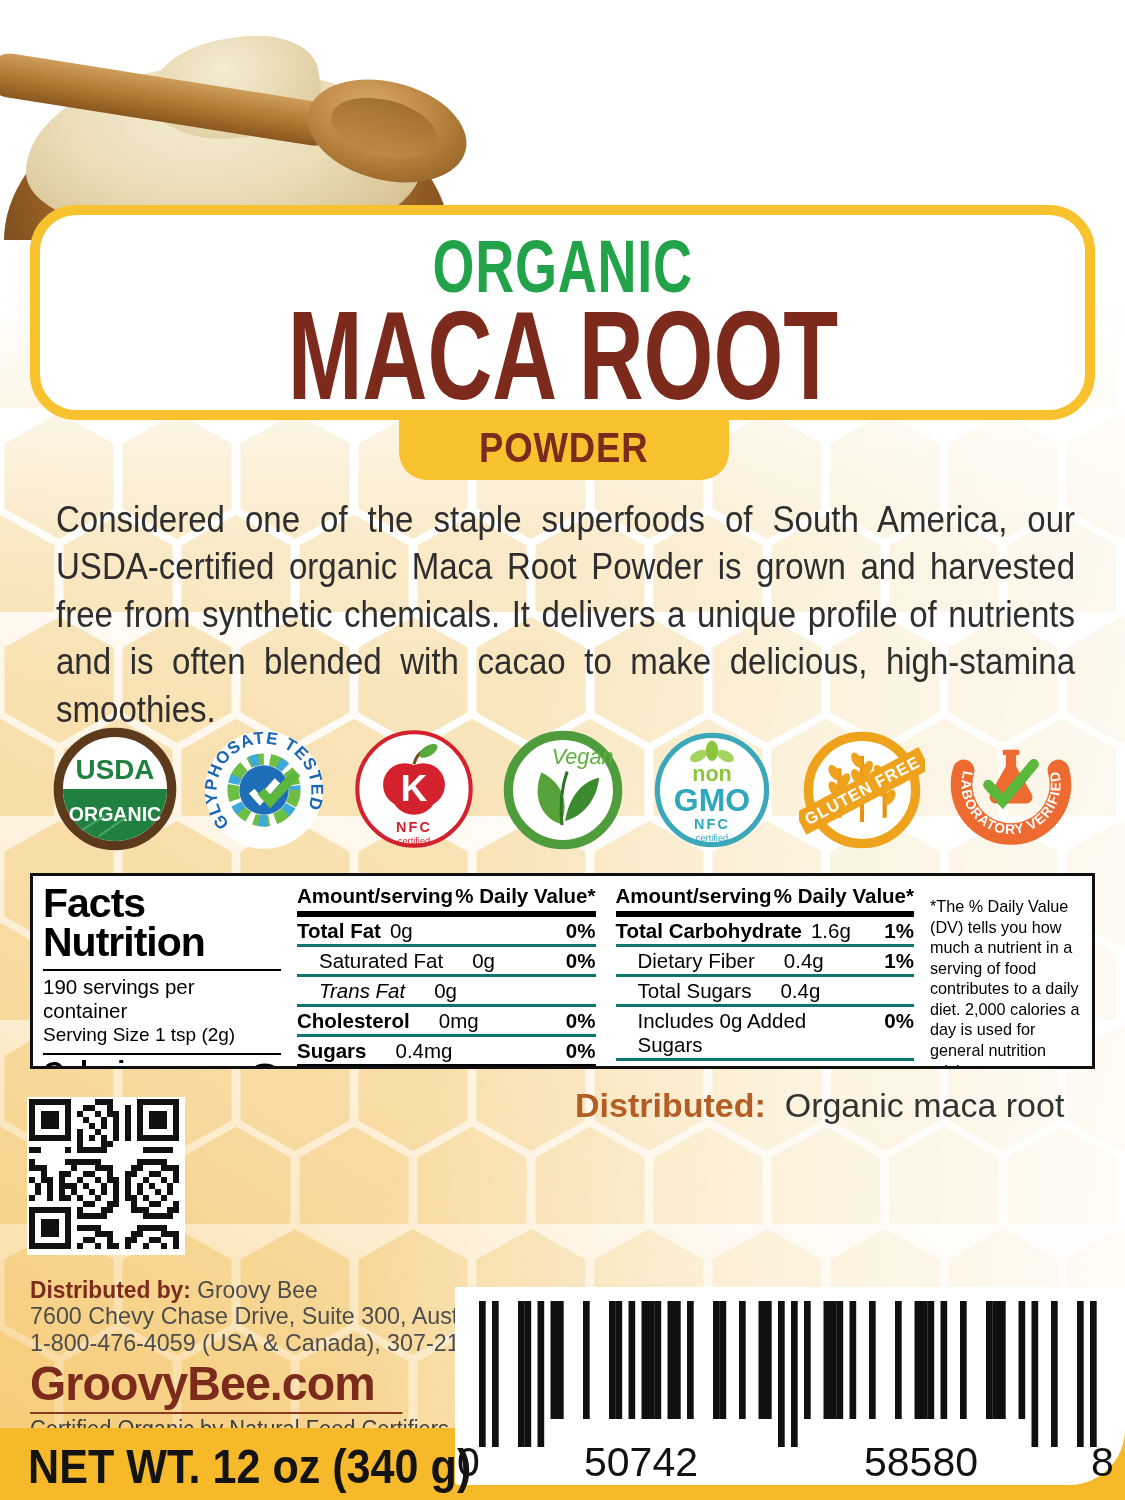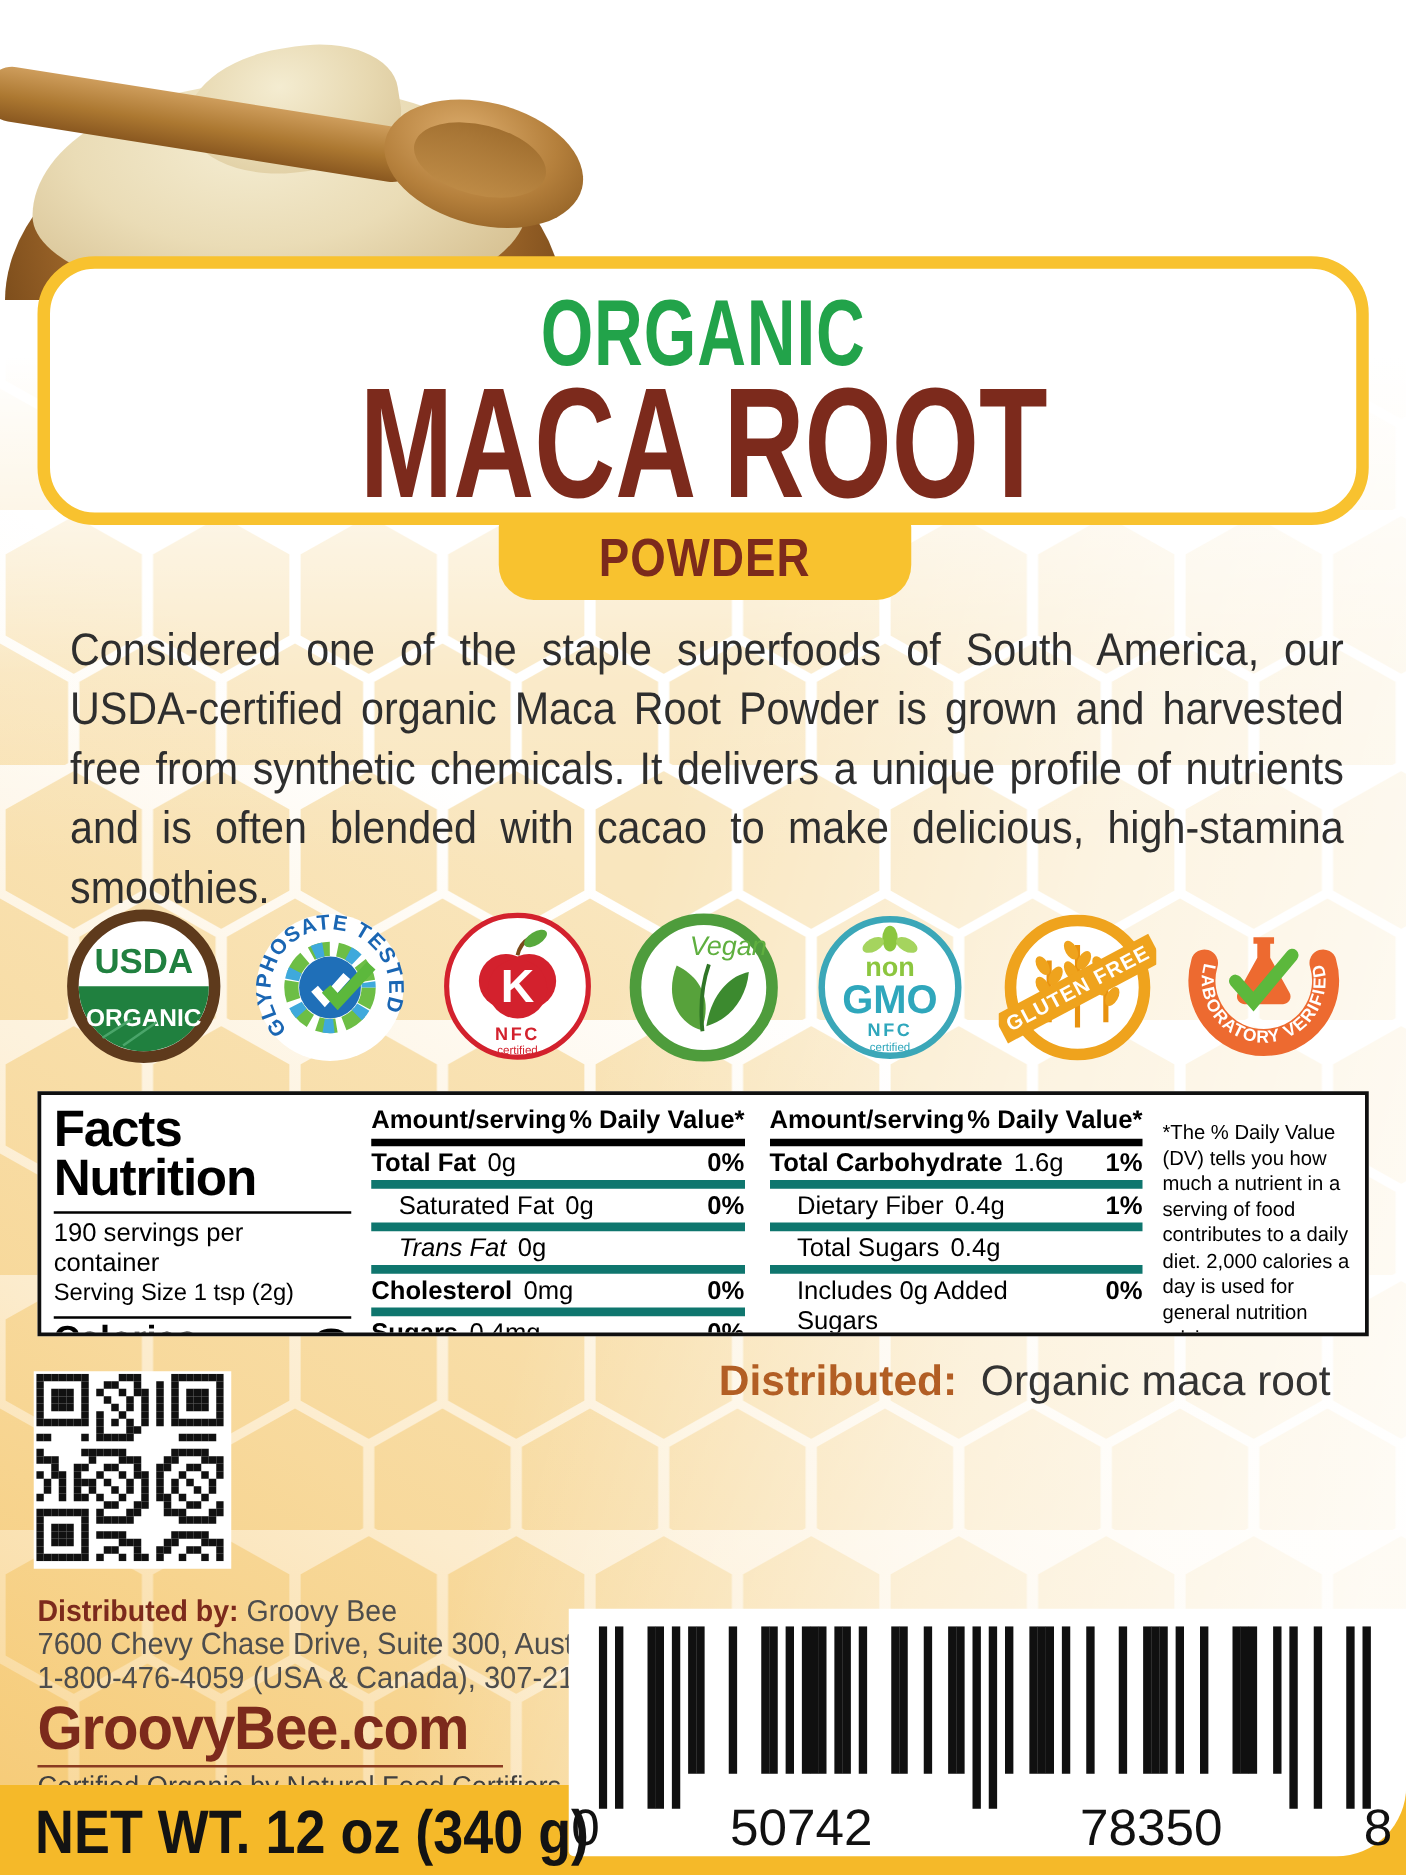--- a/index.html
+++ b/index.html
@@ -65,21 +65,21 @@
   .nf-ssize{font-size:19px;font-weight:normal;margin-top:1px;}
   .nf-cal{display:flex;align-items:flex-start;margin-top:2px;}
   .nf-cal-l1{font-size:29px;font-weight:800;line-height:.95;}
   .nf-cal-v{margin-left:auto;font-size:58px;font-weight:800;line-height:.85;}
   .nf-mid{flex:1;display:flex;flex-direction:column;}
   .nf-cols{display:flex;gap:20px;}
   .nf-col{flex:1;}
   .nf-head{display:flex;justify-content:space-between;font-size:20.5px;font-weight:bold;padding-bottom:3px;}
   .nf-bar{height:6px;background:#000;}
   .nf-row{display:flex;align-items:baseline;font-size:20.5px;padding:2px 0 1px;}
-  .nf-row + .nf-row{border-top:7px solid #0f766e;}
+  .nf-row + .nf-row{border-top:3px solid #0f766e;gap:20px;}
   .nf-row .lbl.b{font-weight:bold;}
   .nf-row .lbl.it{font-style:italic;}
   .nf-row.ind{padding-left:22px;}
   .nf-row .amt{margin-left:9px;}
   .nf-row .dv{margin-left:auto;font-weight:bold;}
   .nf-foot{width:152px;flex:none;font-size:16.2px;line-height:1.27;padding-top:12px;}
 
   
   .qr-box{position:absolute;left:27px;top:1097px;width:158px;height:158px;background:#fff;z-index:2;padding:2px;box-sizing:border-box;}
   .ingredients{position:absolute;left:575px;top:1086px;z-index:2;font-size:34px;}
@@ -705,17 +705,17 @@
         <rect x="513.50" y="0" width="6.70" height="118" fill="#101010"></rect>
         <rect x="520.00" y="0" width="6.70" height="118" fill="#101010"></rect>
         <rect x="539.50" y="0" width="6.70" height="118" fill="#101010"></rect>
         <rect x="552.50" y="0" width="6.70" height="146" fill="#101010"></rect>
         <rect x="572.00" y="0" width="6.70" height="146" fill="#101010"></rect>
         <rect x="598.00" y="0" width="6.70" height="146" fill="#101010"></rect>
         <rect x="611.00" y="0" width="6.70" height="146" fill="#101010"></rect>
       </svg>
     <span class="bc-num bc-d1">0</span>
     <span class="bc-num bc-g1">50742</span>
-    <span class="bc-num bc-g2">78350</span>
+    <span class="bc-num bc-g2">58580</span>
     <span class="bc-num bc-d4">8</span>
   </div>
 
 </div>
 
 </body></html>

